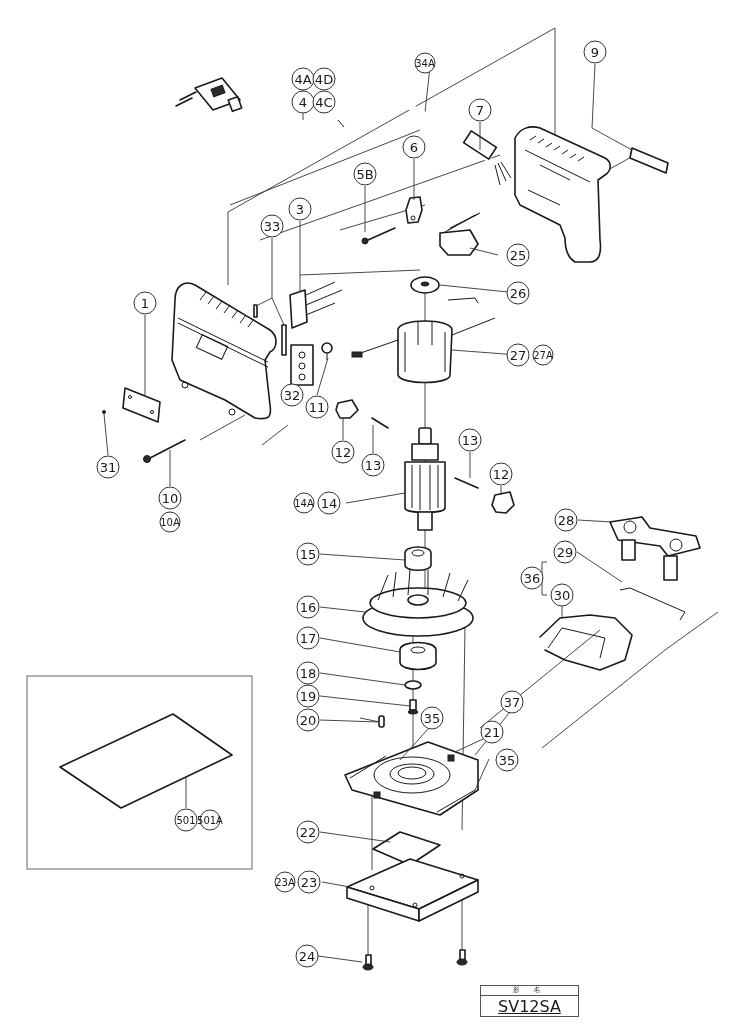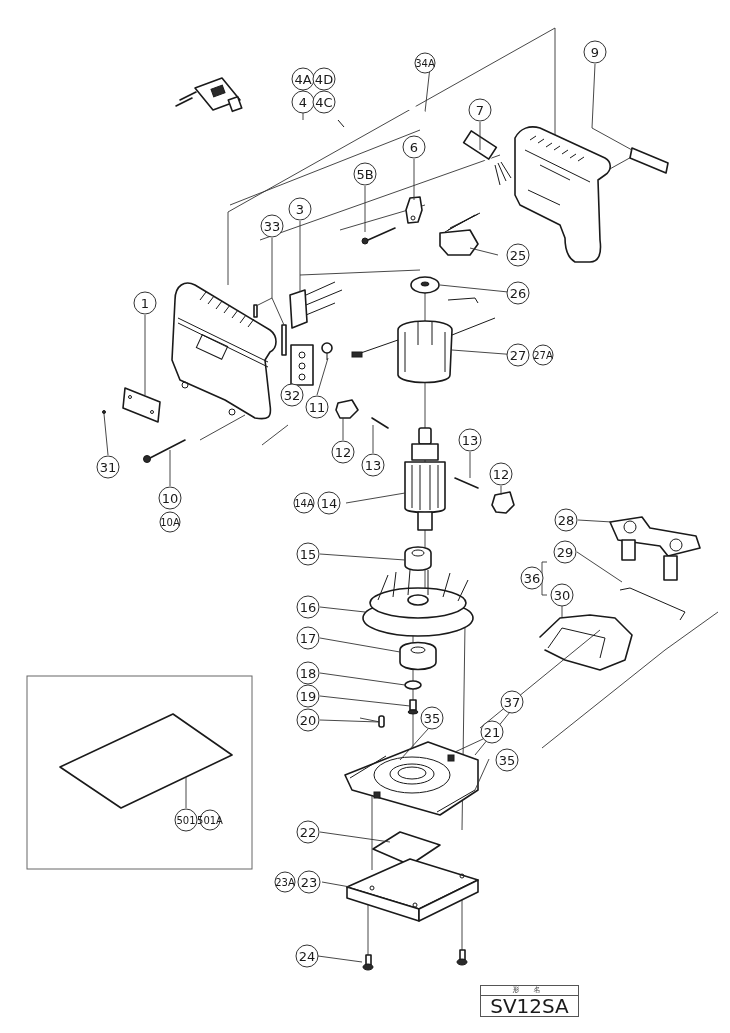--- a/index.html
+++ b/index.html
@@ -11,21 +11,21 @@
   .lead { fill: none; stroke: #333333; stroke-width: 0.9; }
   .dark { fill: #2a2a2a; stroke: #1a1a1a; stroke-width: 1; }
   .balloon-circle { fill: #ffffff; stroke: #333333; stroke-width: 1; }
   .balloon-text { font-family: "DejaVu Sans", sans-serif; font-size: 13px; fill: #1a1a1a; text-anchor: middle; dominant-baseline: central; }
   .balloon-text.small { font-size: 10px; }
   .inset-box { fill: none; stroke: #666666; stroke-width: 1; }
   .model-box { position: absolute; left: 480px; top: 985px; width: 99px; height: 32px;
                border: 1px solid #555555; box-sizing: border-box; }
   .model-head { height: 9px; border-bottom: 1px solid #555555; font-size: 7px; line-height: 9px;
                 text-align: center; color: #333333; letter-spacing: 6px; }
-  .model-value { font-size: 20px; line-height: 21px; text-align: center; color: #1a1a1a; }
+  .model-value { font-size: 16px; line-height: 21px; text-align: center; color: #1a1a1a; text-decoration: underline; }
 </style>
 </head>
 <body>
 
 <svg id="diagram" viewBox="0 0 730 1033" xmlns="http://www.w3.org/2000/svg">
 
   <g>
     <polyline class="lead" points="228,285 228,212 555,28 555,195"></polyline>
     <line class="lead" x1="430" y1="67" x2="425" y2="112"></line>
     <line class="lead" x1="230" y1="205" x2="420" y2="130"></line>

